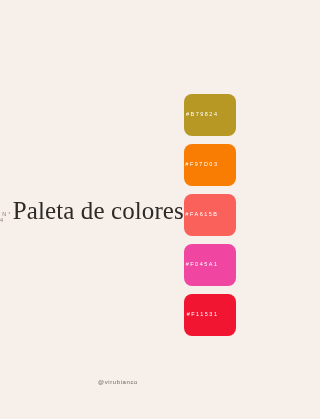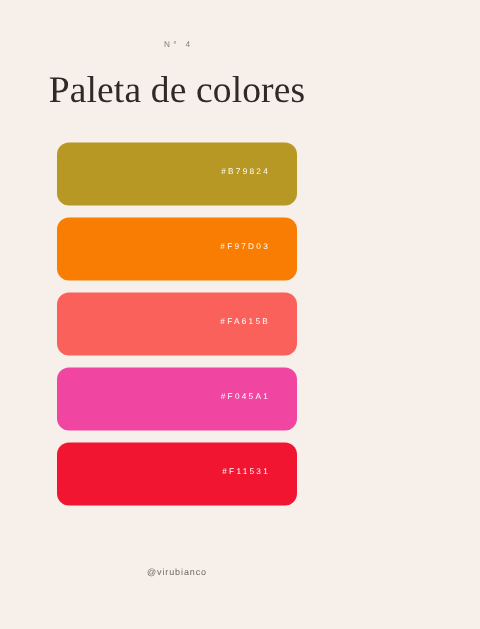--- a/index.html
+++ b/index.html
@@ -12,21 +12,21 @@
     background: #F7EFEA;
     font-family: "Liberation Sans", sans-serif;
     overflow: hidden;
     position: relative;
   }
   .poster {
     width: 236px;
     height: 407px;
     background: #F7EFEA;
     display: flex;
-    flex-direction: column;
+    flex-direction: row;
     align-items: center;
     position: relative;
     box-sizing: border-box;
   }
   .issue-label {
     margin-top: 28px;
     font-family: "Liberation Sans", sans-serif;
     font-size: 5.5px;
     letter-spacing: 2.2px;
     color: #8a7b72;

